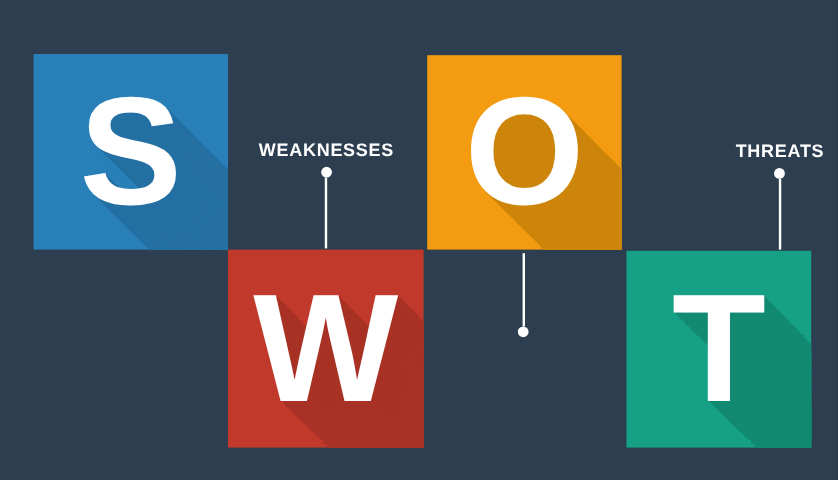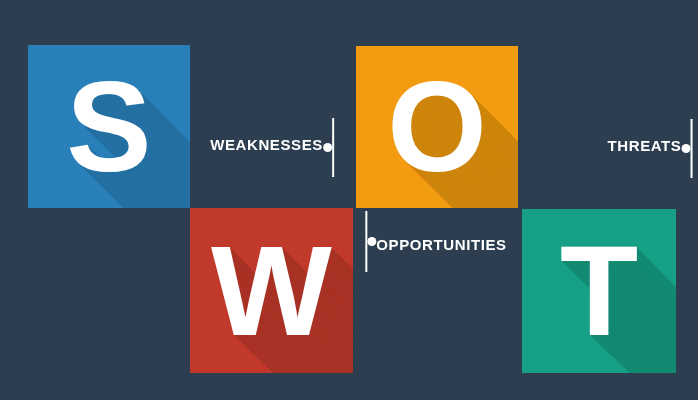--- a/index.html
+++ b/index.html
@@ -128,21 +128,21 @@
      72px 72px 0 #128a72, 76px 76px 0 #128a72, 80px 80px 0 #128a72, 85px 85px 0 #128a72,
      90px 90px 0 #128a72, 95px 95px 0 #128a72, 100px 100px 0 #128a72, 105px 105px 0 #128a72,
      110px 110px 0 #128a72, 115px 115px 0 #128a72, 120px 120px 0 #128a72, 125px 125px 0 #128a72,
      130px 130px 0 #128a72, 140px 140px 0 #128a72, 150px 150px 0 #128a72, 160px 160px 0 #128a72;
   }
 
   
   .callout {
     position: absolute;
     display: flex;
-    flex-direction: row;
+    flex-direction: column;
     align-items: center;
     z-index: 5;
     justify-content: center;
   }
   .callout-text {
     color: #ffffff;
     font-family: "Liberation Sans", sans-serif;
     font-weight: bold;
     font-size: 15px;
     letter-spacing: 0.6px;
@@ -195,21 +195,20 @@
 
   <div class="callout down" style="left:272px; top:118px; transform:translateX(-50%);">
     <div class="callout-text">WEAKNESSES</div>
     <div class="callout-dot"></div>
     <div class="callout-line" style="height:59px;"></div>
   </div>
 
   <div class="callout up" style="left:436px; top:211px; transform:translateX(-50%);">
     <div class="callout-line" style="height:61px;"></div>
     <div class="callout-dot"></div>
-    <div class="callout-text">OPPORTUNITIES</div>
   </div>
 
   <div class="callout down" style="left:602px; top:119px; transform:translateX(-50%);margin-left:48px;">
     <div class="callout-text">THREATS</div>
     <div class="callout-dot"></div>
     <div class="callout-line" style="height:59px;"></div>
   </div>
 
 </div>
 

